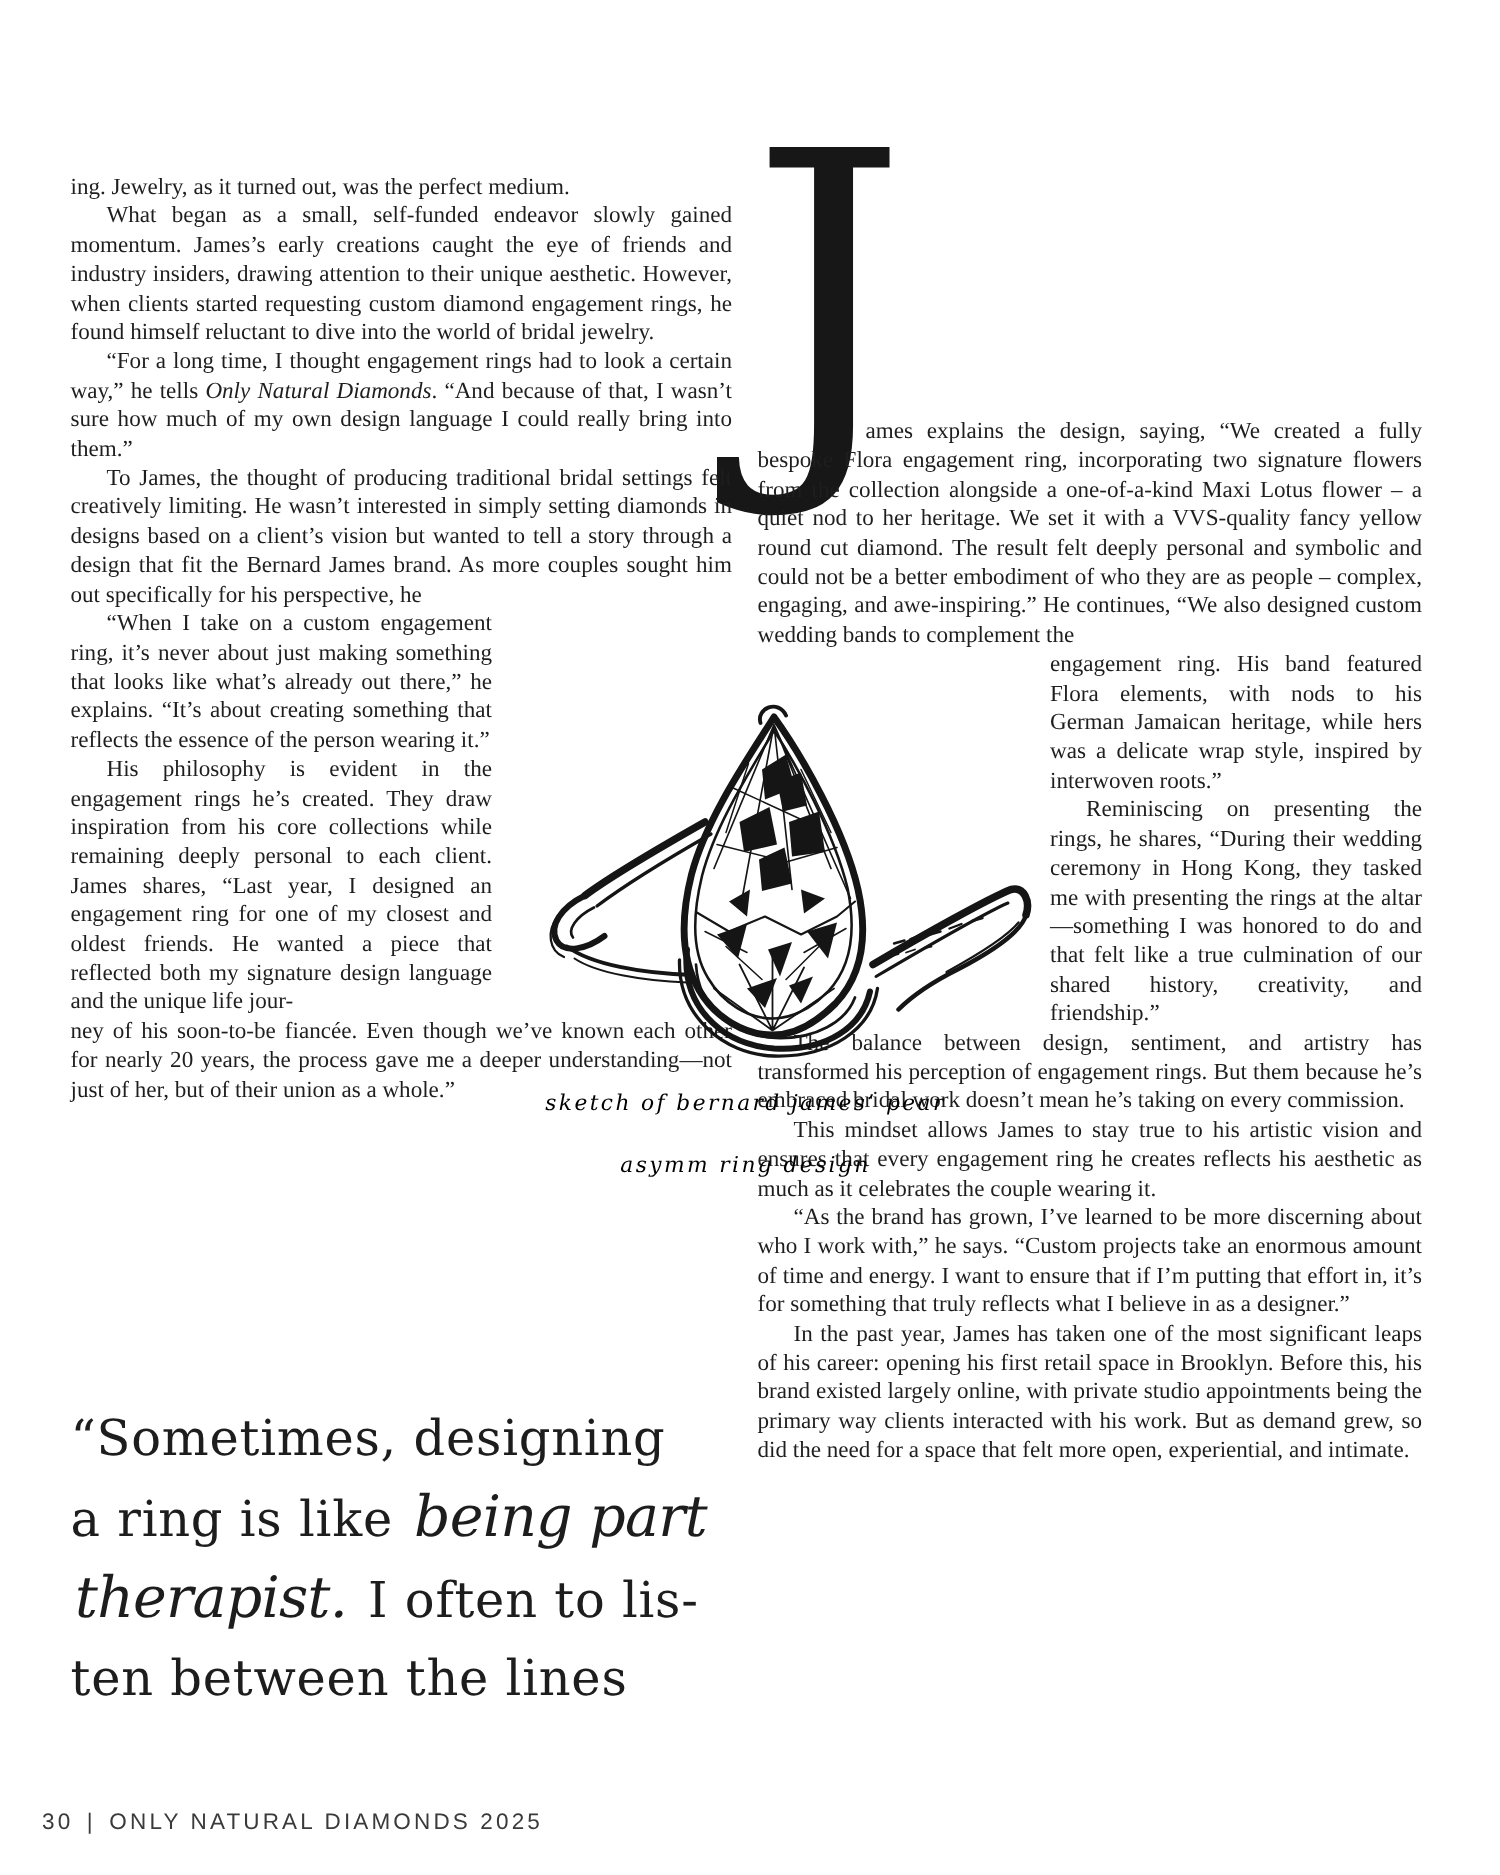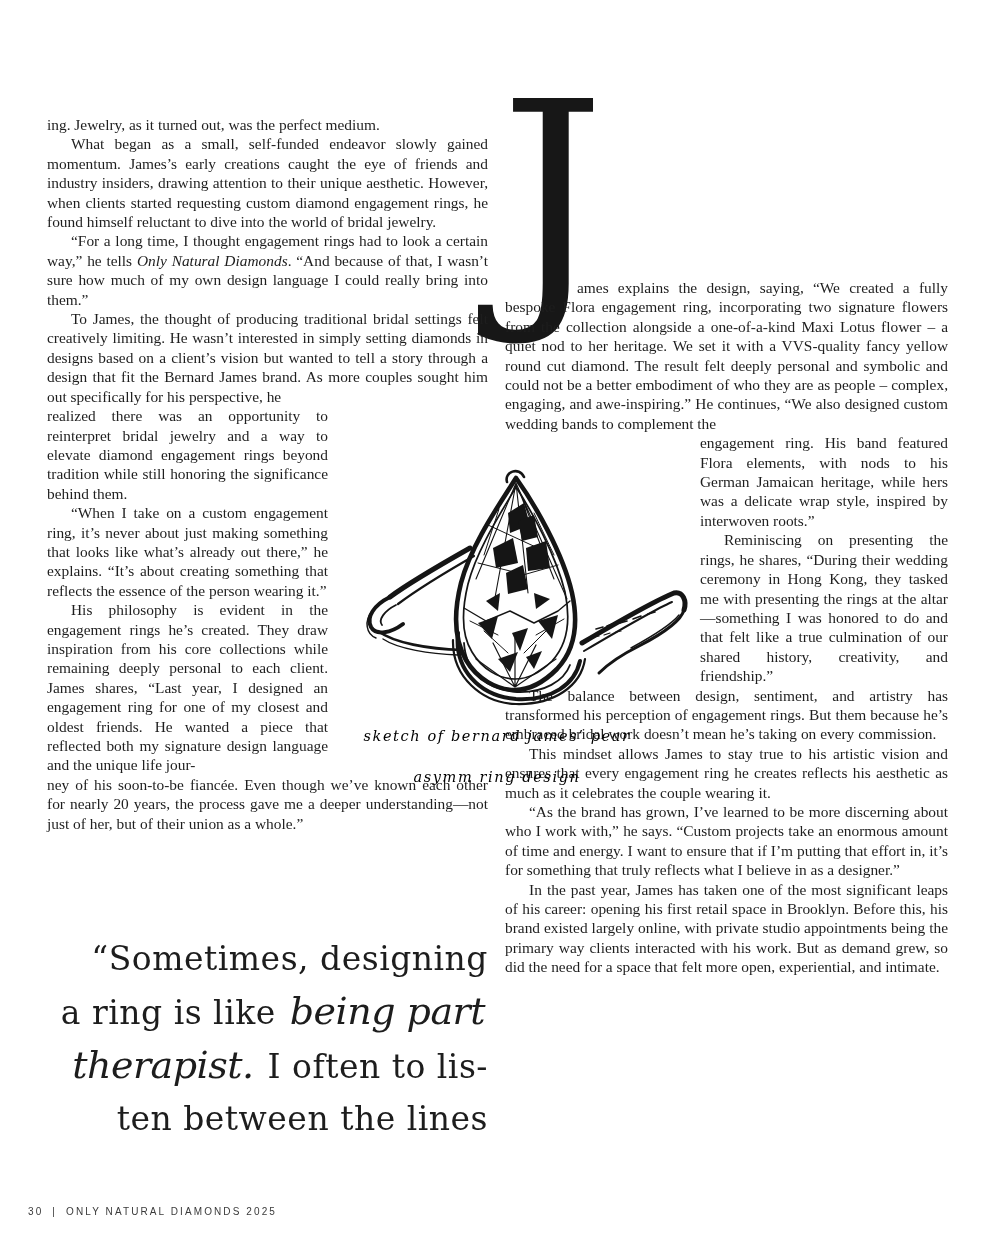--- a/index.html
+++ b/index.html
@@ -24,44 +24,43 @@
     color:#171717;letter-spacing:0;
   }
   .sketch{position:absolute;left:358px;top:453px;width:334px;height:254px;}
   .caption{
     position:absolute;left:347px;top:716px;width:300px;
     text-align:center;font-family:"DejaVu Serif",serif;font-style:italic;
     font-size:14.5px;letter-spacing:1.6px;color:#000000;line-height:41px;
   }
   .pullquote{
     position:absolute;left:47px;top:933px;width:441px;
-    text-align:right;color:#1d1d1d;
+    text-align:left;color:#1d1d1d;
     font-family:"DejaVu Serif",serif;
   }
   .pq-line{font-size:33px;line-height:52px;letter-spacing:0.5px;white-space:nowrap;}
   .pq-script{font-style:italic;font-size:38px;letter-spacing:-0.5px;padding:0 3px;}
   .footer{
     position:absolute;left:28px;top:1206px;
-    font-family:"Liberation Sans",sans-serif;font-size:10px;
+    font-family:"Liberation Sans",sans-serif;font-size:15px;
     letter-spacing:2.1px;color:#3a3a3a;white-space:nowrap;
   }
   .footer .sep{margin:0 9px;color:#3a3a3a;}
 </style>
 </head>
 <body>
 
 <div class="drop-cap">J</div>
 
 <div class="col col-left">
   <p>ing. Jewelry, as it turned out, was the perfect medium.</p>
   <p class="indent">What began as a small, self-funded endeavor slowly gained momentum. James’s early creations caught the eye of friends and industry insiders, drawing attention to their unique aesthetic. However, when clients started requesting custom diamond engagement rings, he found himself reluctant to dive into the world of bridal jewelry.</p>
   <p class="indent"><span>“For a long time, I thought engagement rings had to look a certain way,” he tells </span><em>Only Natural Diamonds</em><span>. “And because of that, I wasn’t sure how much of my own design language I could really bring into them.”</span></p>
   <p class="indent">To James, the thought of producing traditional bridal settings felt creatively limiting. He wasn’t interested in simply setting diamonds in designs based on a client’s vision but wanted to tell a story through a design that fit the Bernard James brand. As more couples sought him out specifically for his perspective, he</p>
   <div class="narrow-left">
-    <p>realized there was an opportunity to reinterpret bridal jewelry and a way to elevate diamond engagement rings beyond tradition while still honoring the significance behind them.</p>
     <p class="indent">“When I take on a custom engagement ring, it’s never about just making something that looks like what’s already out there,” he explains. “It’s about creating something that reflects the essence of the person wearing it.”</p>
     <p class="indent">His philosophy is evident in the engagement rings he’s created. They draw inspiration from his core collections while remaining deeply personal to each client. James shares, “Last year, I designed an engagement ring for one of my closest and oldest friends. He wanted a piece that reflected both my signature design language and the unique life jour-</p>
   </div>
   <p>ney of his soon-to-be fiancée. Even though we’ve known each other for nearly 20 years, the process gave me a deeper understanding—not just of her, but of their union as a whole.”</p>
 </div>
 
 <div class="col col-right">
   <p class="firstline-indent">ames explains the design, saying, “We created a fully bespoke Flora engagement ring, incorporating two signature flowers from the collection alongside a one-of-a-kind Maxi Lotus flower – a quiet nod to her heritage. We set it with a VVS-quality fancy yellow round cut diamond. The result felt deeply personal and symbolic and could not be a better embodiment of who they are as people – complex, engaging, and awe-inspiring.” He continues, “We also designed custom wedding bands to complement the</p>
   <div class="narrow-right">
     <p>engagement ring. His band featured Flora elements, with nods to his German Jamaican heritage, while hers was a delicate wrap style, inspired by interwoven roots.”</p>

